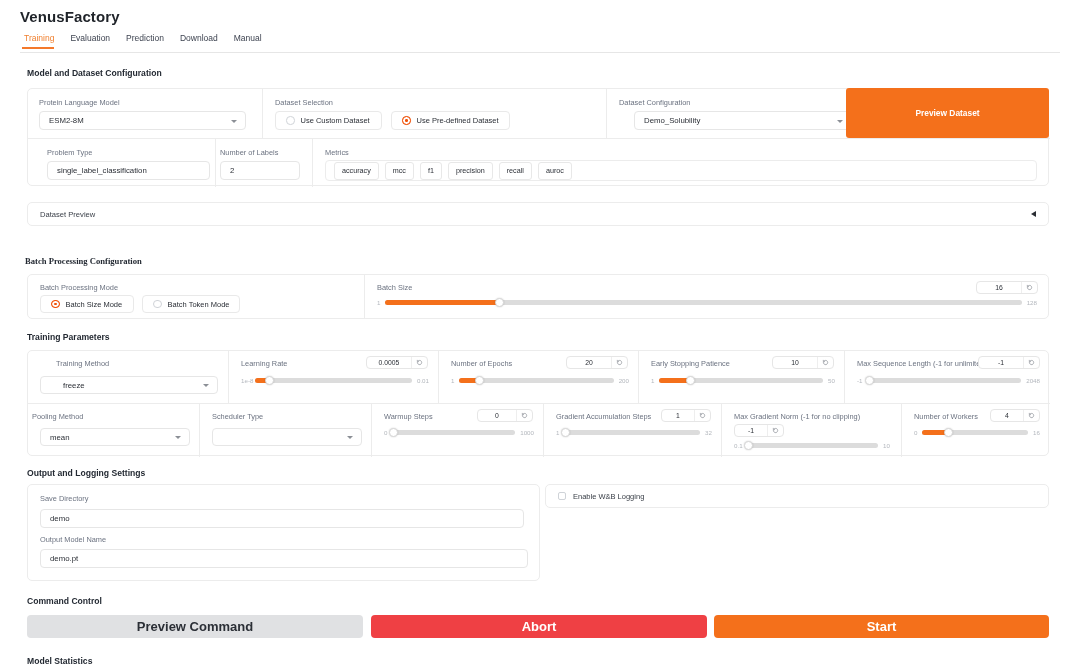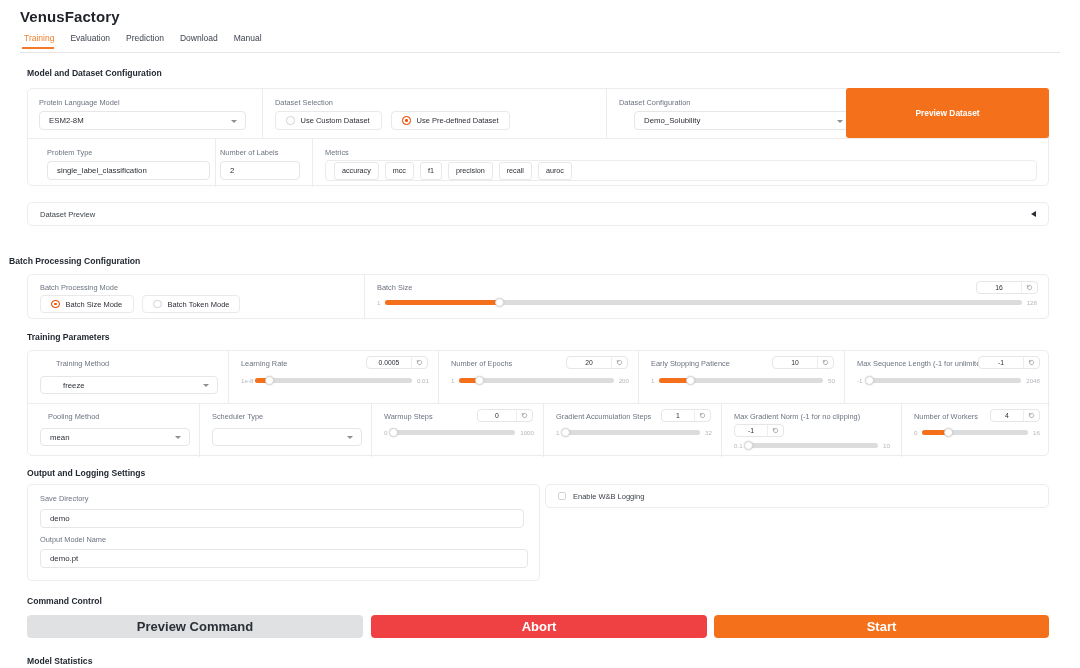--- a/index.html
+++ b/index.html
@@ -284,21 +284,21 @@
     </div>
   </div>
 
   <div class="btn-orange" style="left:846px; top:88px; width:203px; height:50px;">Preview Dataset</div>
 
   <div class="accordion" style="left:27px; top:202px; width:1022px; height:24px;">
     <span>Dataset Preview</span>
     <span class="arrow"></span>
   </div>
 
-  <div class="sec-title" style="left:9px; top:256px;">Batch Processing Configuration</div>
+  <div class="sec-title" style="left:25px; top:256px;font-family:Liberation Serif, serif;">Batch Processing Configuration</div>
 
   <div class="panel" style="left:27px; top:274px; width:1022px; height:45px;">
     <div class="cell cell-sep-r" style="left:0; top:0; width:337px; height:43px;">
       <div class="lbl" style="left:12px; top:8px;">Batch Processing Mode</div>
       <div class="radio-box" style="left:12px; top:20px; width:94px; height:18px;">
         <span class="radio on"></span>
         <span>Batch Size Mode</span>
       </div>
       <div class="radio-box" style="left:114px; top:20px; width:98px; height:18px;">
         <span class="radio"></span>
@@ -413,21 +413,21 @@
         <span class="minv">-1</span>
         <span class="track">
           <span class="fill" style="width:0%;"></span>
           <span class="knob" style="left:1%;"></span>
         </span>
         <span class="maxv">2048</span>
       </div>
     </div>
 
     <div class="cell cell-sep-r" style="left:0; top:53px; width:172px; height:53px;">
-      <div class="lbl" style="left:20px; top:8px;">Pooling Method</div>
+      <div class="lbl" style="left:4px; top:8px;">Pooling Method</div>
       <div class="field select" style="left:12px; top:24px; width:150px; height:18px;">
         <span>mean</span>
         <span class="caret"></span>
       </div>
     </div>
 
     <div class="cell cell-sep-r" style="left:172px; top:53px; width:172px; height:53px;">
       <div class="lbl" style="left:12px; top:8px;">Scheduler Type</div>
       <div class="field select" style="left:12px; top:24px; width:150px; height:18px;">
         <span></span>

